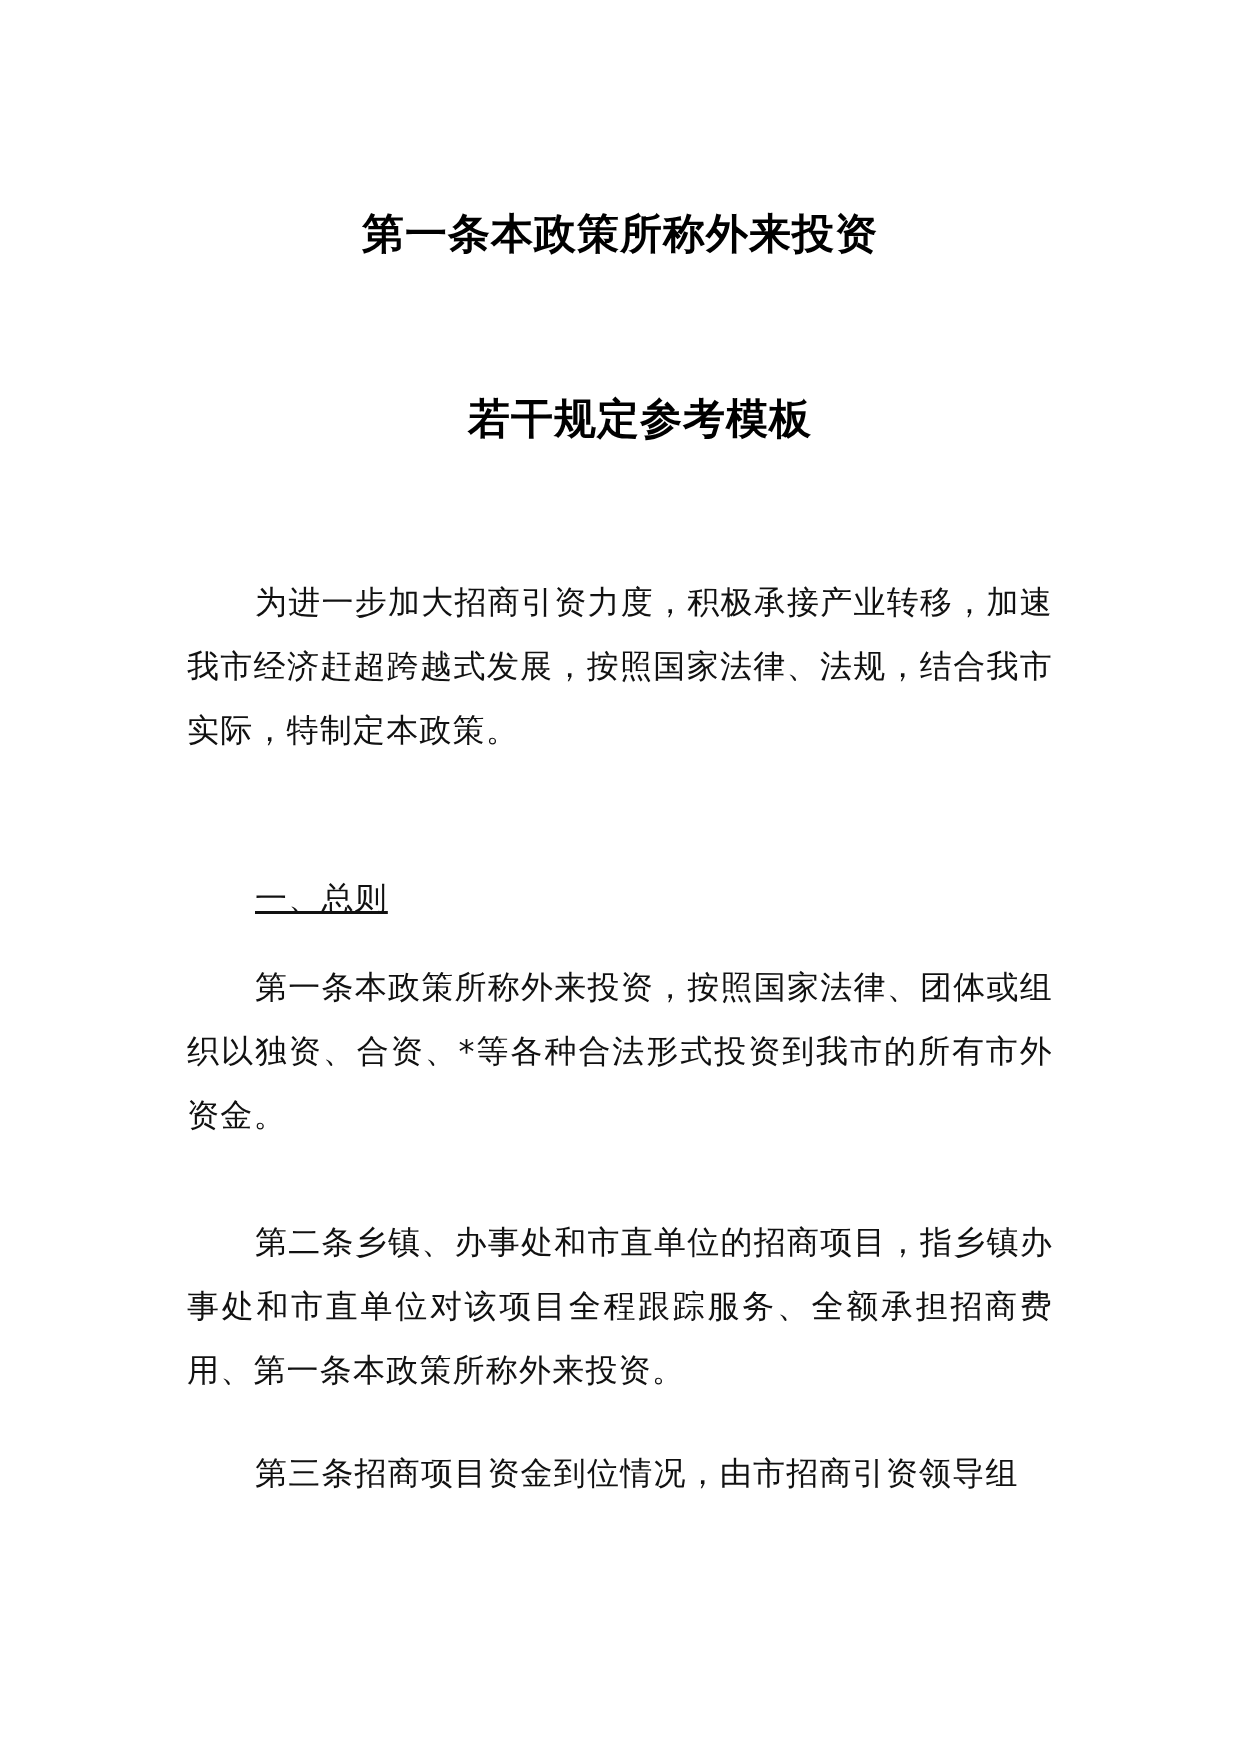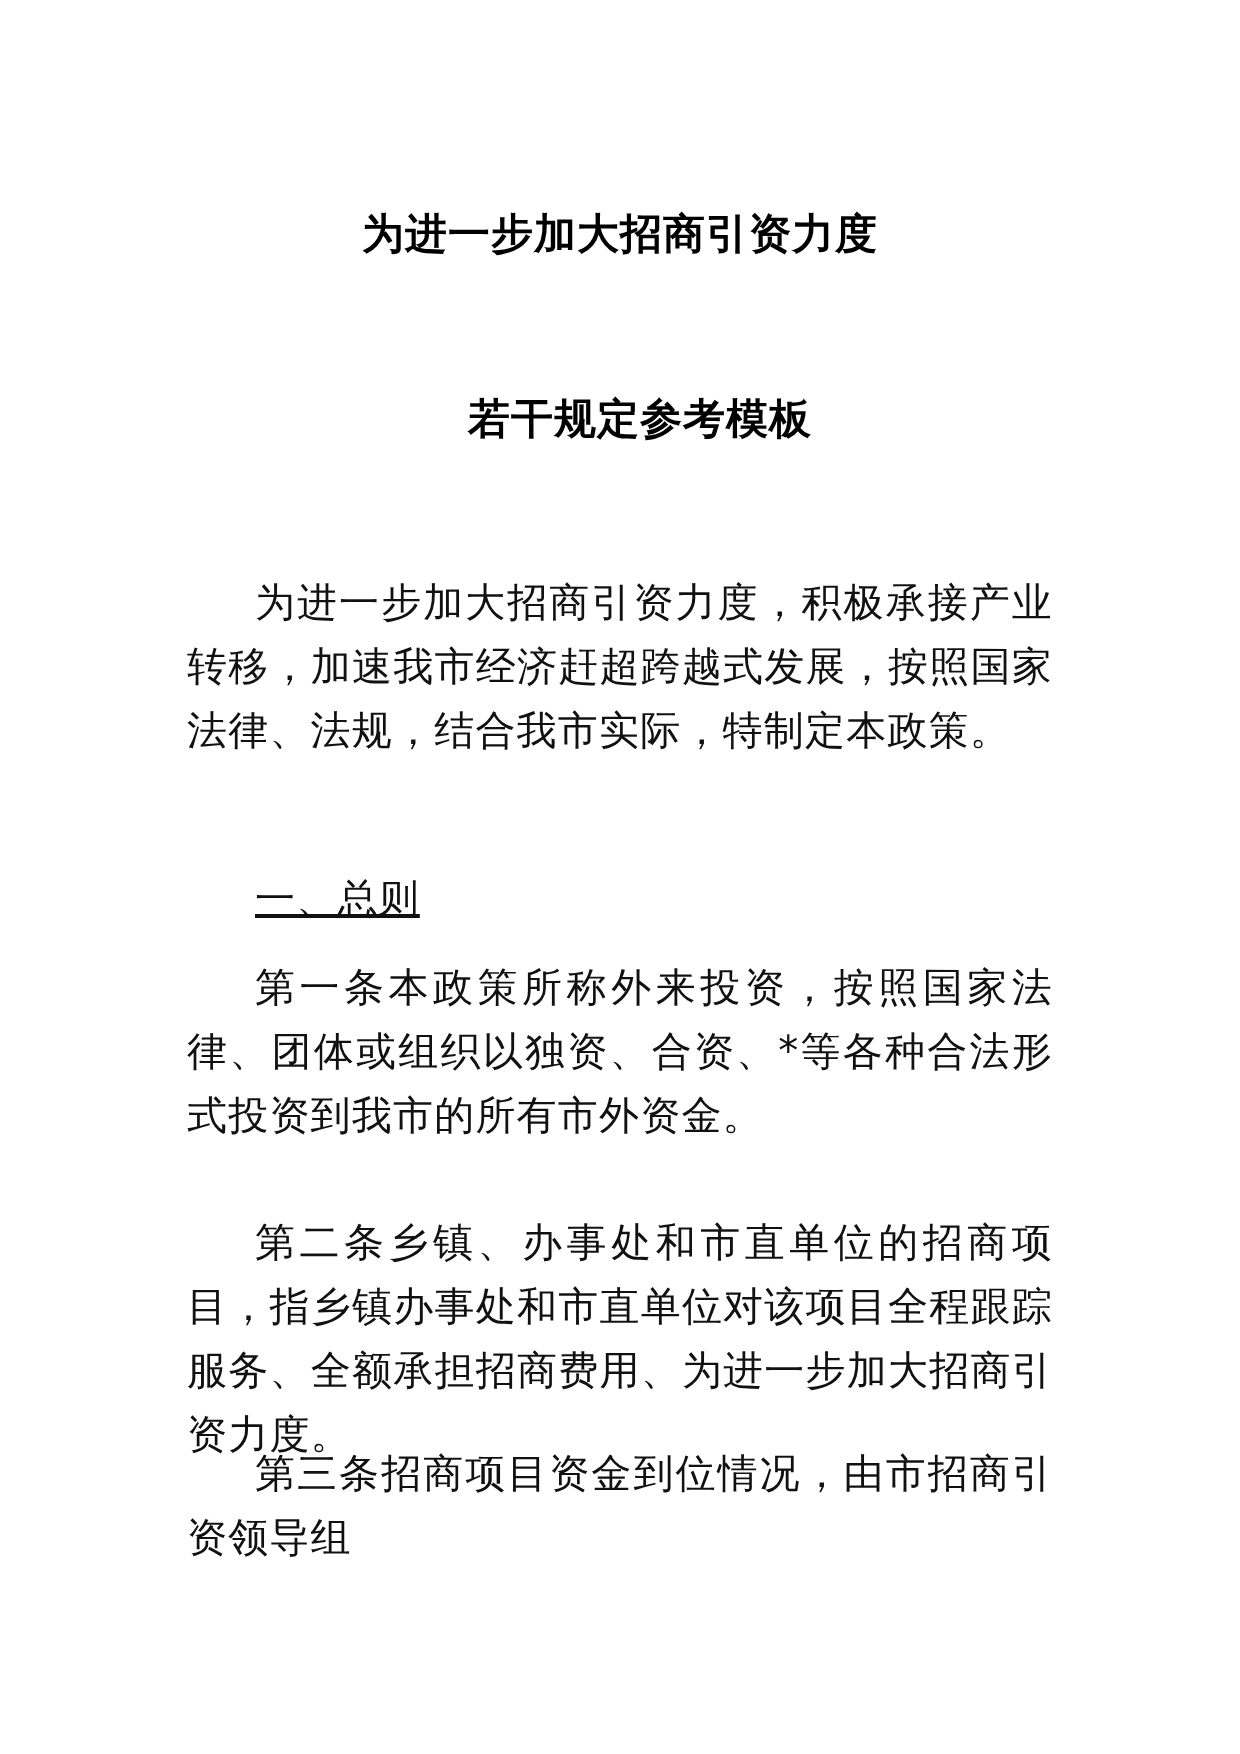--- a/index.html
+++ b/index.html
@@ -34,48 +34,48 @@
       color: #000000;
       line-height: 1;
     }
     .title-1 { top: 213px; }
     .title-2 { top: 398px; padding-left: 20px; }
 
     .body-text {
       position: absolute;
       left: 187px;
       width: 866px;
-      font-size: 40px;
+      font-size: 32px;
       line-height: 64px;
       letter-spacing: 1.2px;
       color: #111111;
       text-align: justify;
       text-align-last: left;
       word-break: break-all;
     }
     .indent { text-indent: 68px; }
 
     .p-intro   { top: 570px; }
     .p-section { top: 866px; text-decoration: underline; }
     .p-art1    { top: 955px; }
     .p-art2    { top: 1210px; }
     .p-art3    { top: 1441px; }
   </style>
 </head>
 <body>
 
 <div class="page">
 
-  <div class="title-line title-1">为进一步加大招商引资力度</div>
+  <div class="title-line title-1">第一条本政策所称外来投资</div>
 
   <div class="title-line title-2">若干规定参考模板</div>
 
   <p class="body-text indent p-intro" style="margin:0;">为进一步加大招商引资力度，积极承接产业转移，加速我市经济赶超跨越式发展，按照国家法律、法规，结合我市实际，特制定本政策。</p>
 
   <p class="body-text indent p-section" style="margin:0;">一、总则</p>
 
   <p class="body-text indent p-art1" style="margin:0;">第一条本政策所称外来投资，按照国家法律、团体或组织以独资、合资、*等各种合法形式投资到我市的所有市外资金。</p>
 
-  <p class="body-text indent p-art2" style="margin:0;">第二条乡镇、办事处和市直单位的招商项目，指乡镇办事处和市直单位对该项目全程跟踪服务、全额承担招商费用、为进一步加大招商引资力度。</p>
+  <p class="body-text indent p-art2" style="margin:0;">第二条乡镇、办事处和市直单位的招商项目，指乡镇办事处和市直单位对该项目全程跟踪服务、全额承担招商费用、第一条本政策所称外来投资。</p>
 
   <p class="body-text indent p-art3" style="margin:0;">第三条招商项目资金到位情况，由市招商引资领导组</p>
 
 </div>
 
 </body></html>

